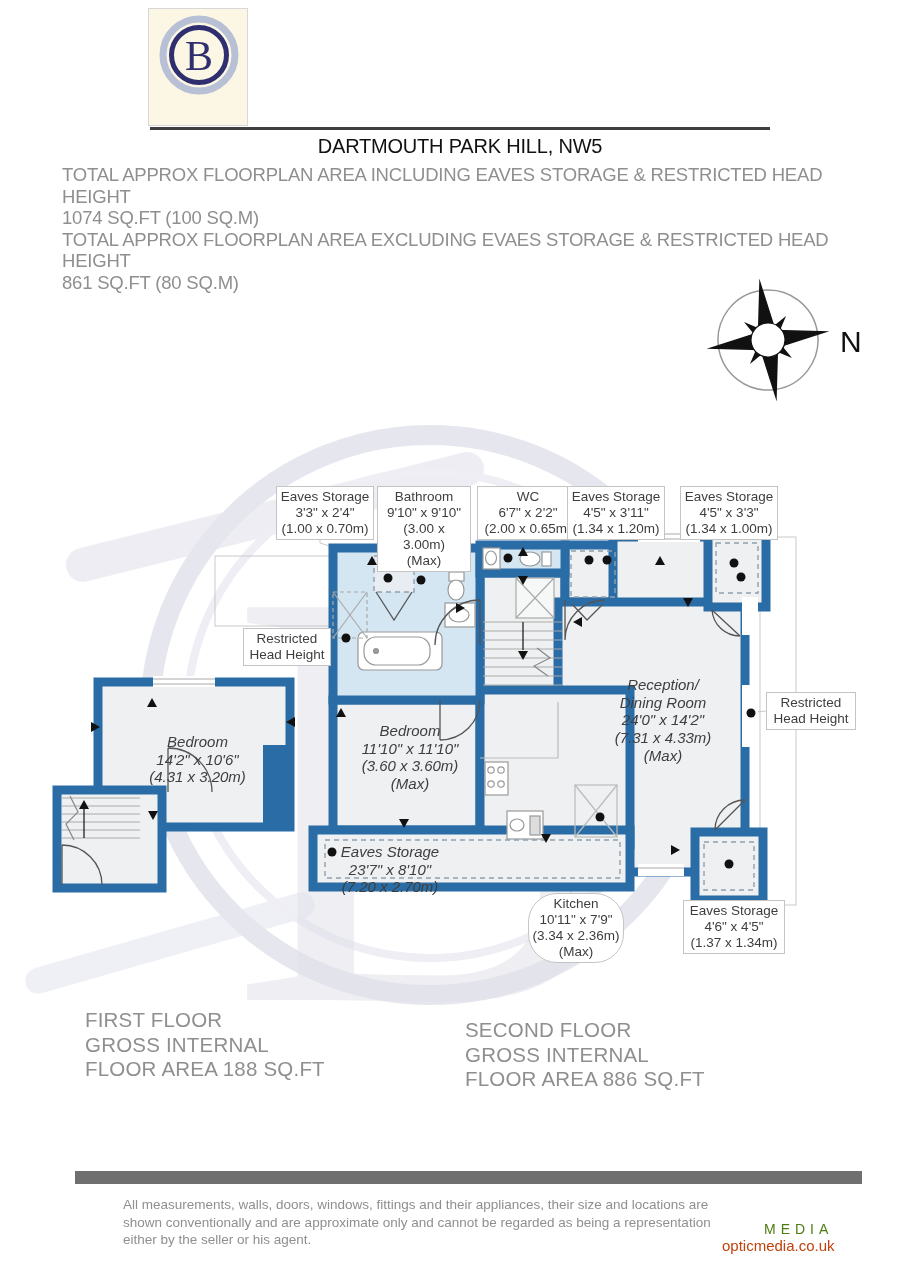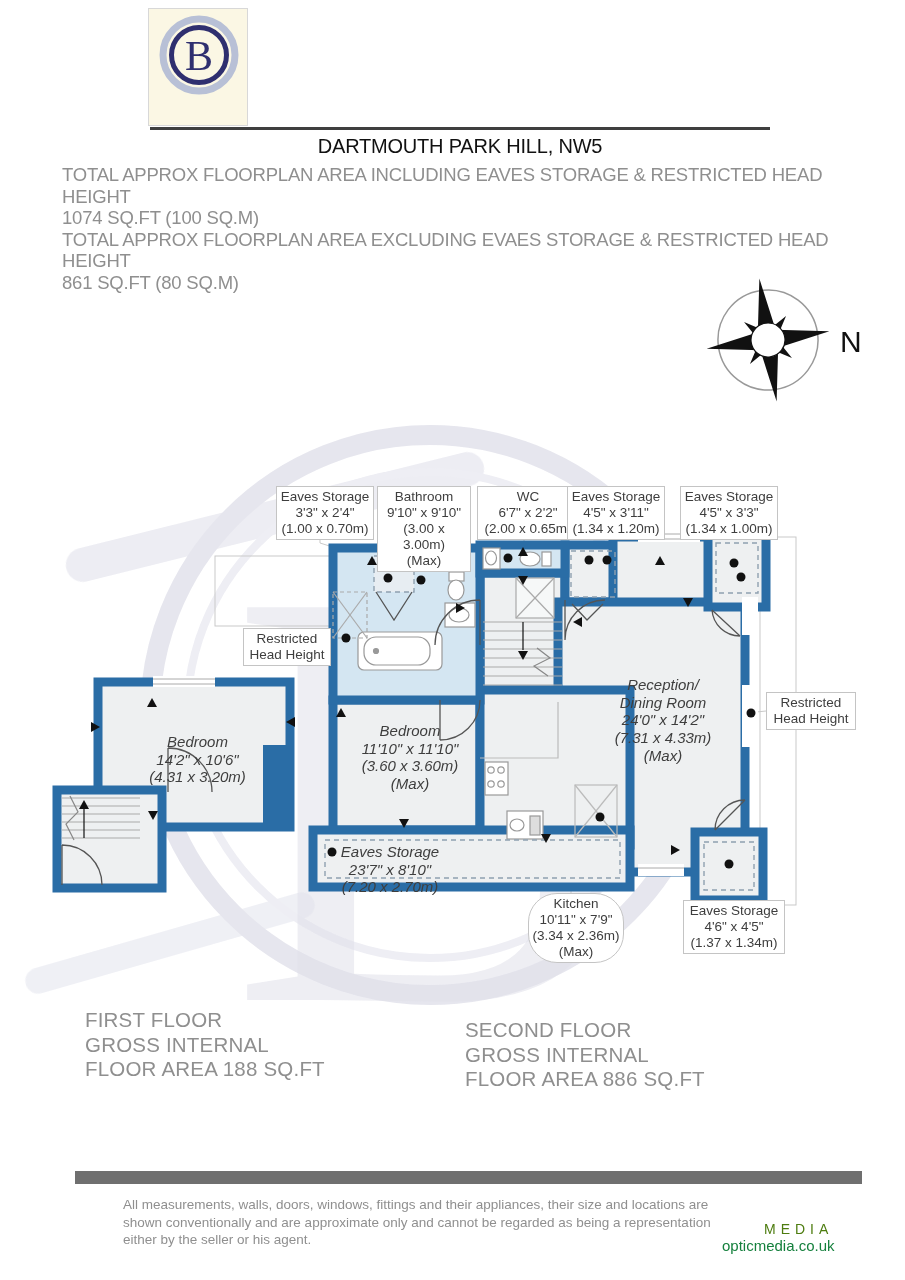--- a/index.html
+++ b/index.html
@@ -23,21 +23,21 @@
   .floor-title{position:absolute;font-size:20.5px;line-height:24.5px;color:#8f8f8f;
       letter-spacing:0.2px;z-index:2;}
   .footer-bar{position:absolute;left:75px;top:1171px;width:787px;height:13px;background:#6f6f6f;z-index:2;}
   .disclaimer{position:absolute;left:90px;top:1196px;width:600px;font-size:13.5px;
       line-height:17.5px;color:#8f8f8f;z-index:2;margin-left:33px;}
   .optic{position:absolute;left:718px;top:1180px;width:160px;height:80px;z-index:2;}
   .optic-word{font-size:44px;letter-spacing:1px;line-height:44px;}
   .optic-o{color:#2e86c1;}
   .optic-ptic{color:#6f6f6f;}
   .optic-media{position:absolute;left:46px;top:41px;font-size:14px;letter-spacing:5px;color:#4d7c0f;}
-  .optic-url{position:absolute;left:4px;top:57px;font-size:15px;color:#15803d;}
+  .optic-url{position:absolute;left:4px;top:57px;font-size:15px;color:#c2410c;}
 </style>
 </head>
 <body>
 
 <div class="logo-box">
   <svg width="100" height="90" viewBox="0 0 100 90">
     <circle cx="50" cy="46" r="36" fill="none" stroke="#b8c0d6" stroke-width="7"></circle>
     <circle cx="50" cy="46" r="27.5" fill="none" stroke="#2f2f6f" stroke-width="5"></circle>
     <text x="50" y="61" text-anchor="middle" font-family="Liberation Serif, serif" font-size="42" fill="#2f2f6f">B</text>
   </svg>

